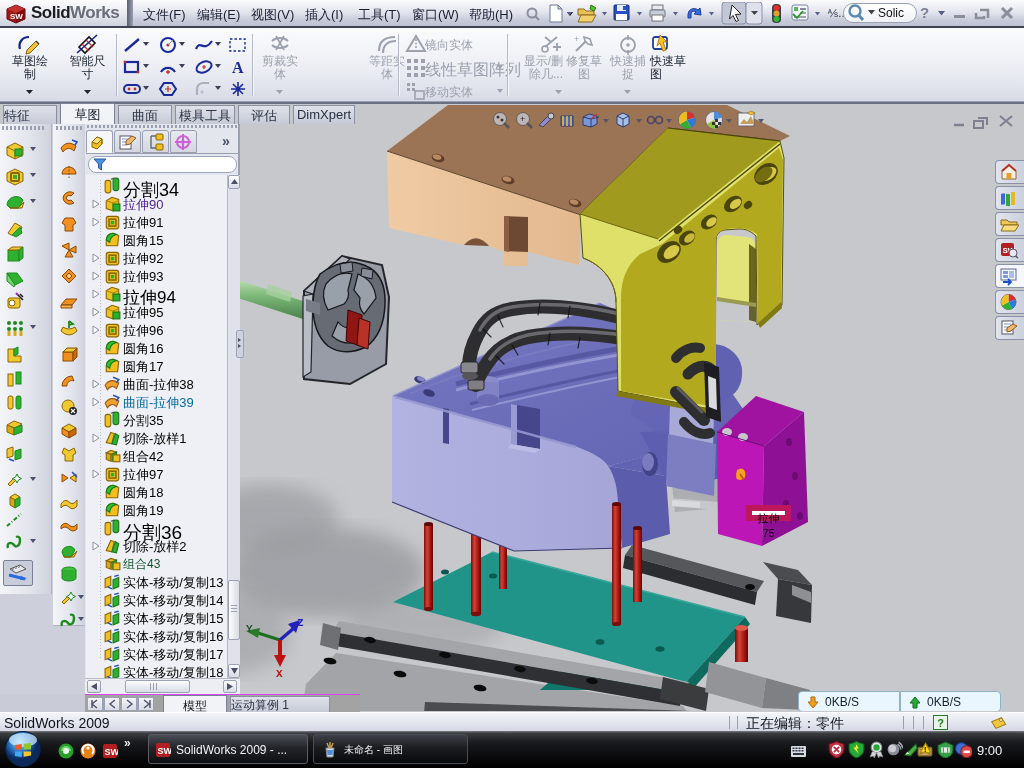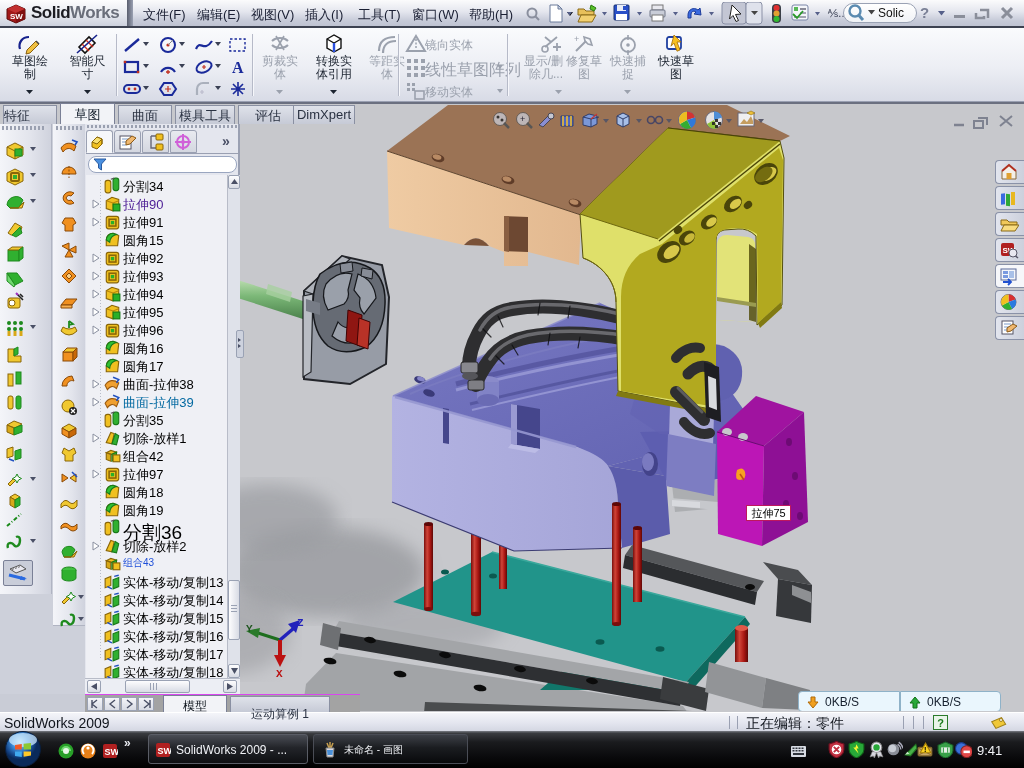--- a/index.html
+++ b/index.html
@@ -194,27 +194,20 @@
     <div class="abs" style="left:228px;top:52px;width:20px;height:18px"><svg width="20" height="18">
         <path d="M10,2 v14 M3,9 h14 M5,4 l10,10 M15,4 l-10,10" stroke="#1a2a9a" stroke-width="1.6"></path>
       </svg></div>
     <div class="abs" style="left:252px;top:6px;width:2px;height:62px;border-left:1px solid #b6bac8;border-right:1px solid #f6f7fb"></div>
     <div class="abs" style="left:256px;top:3px;width:48px;height:68px;text-align:center"><div style="height:22px;margin-top:2px"><svg width="24" height="22" viewBox="0 0 24 22">
           <path d="M4,8 C8,4 16,4 20,8 M4,12 C8,16 16,16 20,12" stroke="#9ba1ad" stroke-width="2" fill="none"></path>
           <path d="M8,3 l8,14 M16,3 l-8,14" stroke="#9ba1ad" stroke-width="1.6"></path>
         </svg></div><div style="font-size:12px;line-height:13px;color:#9ba1ad">剪裁实<br>体</div><svg width="8" height="5" viewBox="0 0 8 5" style="margin-top:1px">
         <path d="M0,0 h7 l-3.5,4z" fill="#9ba1ad"></path>
       </svg></div>
-    <div class="abs" style="left:306px;top:3px;width:56px;height:68px;text-align:center"><div style="height:22px;margin-top:2px"><svg width="24" height="22" viewBox="0 0 24 22">
-          <path d="M5,6 l7,-4 7,4 v9 l-7,4 -7,-4 z" fill="#fff" stroke="#111" stroke-width="1.4"></path>
-          <path d="M5,6 l7,4 7,-4 M12,10 v9" fill="none" stroke="#111" stroke-width="1.2"></path>
-          <path d="M12,10 v9" stroke="#2a50e0" stroke-width="2.4"></path>
-        </svg></div><div style="font-size:12px;line-height:13px;color:#1c2430">转换实<br>体引用</div><svg width="8" height="5" viewBox="0 0 8 5" style="margin-top:1px">
-        <path d="M0,0 h7 l-3.5,4z" fill="#1c2430"></path>
-      </svg></div>
     <div class="abs" style="left:364px;top:3px;width:46px;height:68px;text-align:center">
       <div style="height:22px;margin-top:2px"><svg width="24" height="22" viewBox="0 0 24 22">
           <path d="M4,18 C4,8 10,4 20,4 M8,20 C8,12 13,8 21,8" stroke="#9ba1ad" stroke-width="2.2" fill="none"></path>
         </svg></div>
       <div style="font-size:12px;line-height:13px;color:#9ba1ad">等距实<br>体</div>
     </div>
     <div class="abs" style="left:398px;top:6px;width:2px;height:62px;border-left:1px solid #b6bac8;border-right:1px solid #f6f7fb"></div>
     <div class="abs" style="left:405px;top:6px;width:24px;height:20px"><svg width="22" height="20" viewBox="0 0 22 20">
         <path d="M11,2 L20,17 H2 Z" fill="none" stroke="#9ba1ad" stroke-width="2"></path>
         <path d="M11,5 v10" stroke="#9ba1ad" stroke-width="1.5" stroke-dasharray="2,1.5"></path>
@@ -266,35 +259,35 @@
         </svg></div>
       <div style="font-size:12px;line-height:13px;color:#9ba1ad">修复草<br>图</div>
     </div>
     <div class="abs" style="left:606px;top:3px;width:44px;height:68px;text-align:center"><div style="height:22px;margin-top:2px"><svg width="24" height="22" viewBox="0 0 24 22">
           <circle cx="12" cy="12" r="7" fill="none" stroke="#9ba1ad" stroke-width="1.8"></circle>
           <circle cx="12" cy="12" r="1.8" fill="#9ba1ad"></circle>
           <path d="M12,2 v5 M12,17 v5" stroke="#9ba1ad" stroke-width="1.6"></path>
         </svg></div><div style="font-size:12px;line-height:13px;color:#9ba1ad">快速捕<br>捉</div><svg width="8" height="5" viewBox="0 0 8 5" style="margin-top:1px">
         <path d="M0,0 h7 l-3.5,4z" fill="#9ba1ad"></path>
       </svg></div>
-    <div class="abs" style="left:650px;top:3px;width:52px;height:68px;text-align:center">
+    <div class="abs" style="left:650px;top:3px;width:52px;height:68px;text-align:left">
       <div style="height:22px;margin-top:2px"><svg width="24" height="22" viewBox="0 0 24 22">
           <rect x="3" y="4" width="14" height="12" rx="2" fill="#fff" stroke="#2040a0" stroke-width="1.8"></rect>
           <path d="M10,2 l7,7 -4,0 3,8 -3,1.2 -3,-8 -3,3 z" fill="#f8c020" stroke="#a06a08" stroke-width="0.8"></path>
         </svg></div>
       <div style="font-size:12px;line-height:13px;color:#1c2430">快速草<br>图</div>
     </div>
   </div>
 <div class="abs" style="left:0;top:102px;width:1024px;height:2px;background:#6b7080"></div>
 <div class="abs" style="left:0;top:104px;width:360px;height:20px;z-index:30">
     <div class="abs" style="left:3px;top:1px;width:54px;height:19px;background:linear-gradient(#dfe2ea,#c6cad6);border:1px solid #8a90a2;border-bottom:none;text-align:left;font-size:13px;color:#2a3242;padding-top:1px">特征</div>
     <div class="abs" style="left:60px;top:-1px;width:55px;height:21px;background:#f2f3f7;border:1px solid #7a8096;border-bottom:none;text-align:center;font-size:13px;color:#16202e;padding-top:2px;z-index:5">草图</div>
     <div class="abs" style="left:118px;top:1px;width:54px;height:19px;background:linear-gradient(#dfe2ea,#c6cad6);border:1px solid #8a90a2;border-bottom:none;text-align:center;font-size:13px;color:#2a3242;padding-top:1px">曲面</div>
     <div class="abs" style="left:175px;top:1px;width:60px;height:19px;background:linear-gradient(#dfe2ea,#c6cad6);border:1px solid #8a90a2;border-bottom:none;text-align:center;font-size:13px;color:#2a3242;padding-top:1px">模具工具</div>
-    <div class="abs" style="left:238px;top:1px;width:60px;height:19px;background:linear-gradient(#dfe2ea,#c6cad6);border:1px solid #8a90a2;border-bottom:none;text-align:center;font-size:13px;color:#2a3242;padding-top:1px">评估</div>
+    <div class="abs" style="left:238px;top:1px;width:52px;height:19px;background:linear-gradient(#dfe2ea,#c6cad6);border:1px solid #8a90a2;border-bottom:none;text-align:center;font-size:13px;color:#2a3242;padding-top:1px">评估</div>
     <div class="abs" style="left:293px;top:1px;width:62px;height:19px;background:linear-gradient(#dfe2ea,#c6cad6);border:1px solid #8a90a2;border-bottom:none;text-align:center;font-size:13px;color:#2a3242;padding-top:1px">DimXpert</div>
   </div>
 <div class="abs" style="left:0;top:124px;width:85px;height:600px;background:#cdd0da"></div>
 <div class="abs" style="left:0;top:694px;width:360px;height:18px;background:#c9ccd6"></div>
 <div class="abs" style="left:0;top:124px;width:52px;height:470px;background:linear-gradient(90deg,#f4f5f9,#e2e4ec 60%,#cfd2dd);border-right:1px solid #b0b4c2">
 <div class="abs" style="left:2px;top:2px;width:44px;height:4px;background:repeating-linear-gradient(90deg,#9aa0b0 0 2px,transparent 2px 4px)"></div>
   </div>
 <svg class="abs" style="left:4px;top:140px" width="22" height="20" viewBox="0 0 22 20">
     <path d="M3,7 l8,-4 8,4 v8 l-8,4 -8,-4z" fill="#f0c830" stroke="#8a6608"></path>
     <path d="M3,7 l8,4 8,-4" fill="none" stroke="#8a6608"></path>
@@ -523,21 +516,21 @@
 <div class="abs" style="left:88px;top:156px;width:149px;height:17px;background:#fff;border:1px solid #9aa6c0;border-radius:8px"></div>
 <svg class="abs" style="left:93px;top:158px" width="14" height="13" viewBox="0 0 14 13">
     <path d="M1,1 h12 l-4.5,5 v6 l-3,-2 v-4z" fill="#4a90e0" stroke="#2a5aa0"></path>
   </svg>
 <div class="abs" style="left:86px;top:175px;width:141px;height:503px;background:#eff0f5"></div>
 <svg class="abs" style="left:104px;top:177px" width="17" height="17" viewBox="0 0 15 15">
     <rect x="1" y="3" width="5" height="11" rx="2" fill="#f0c020" stroke="#8a6608"></rect>
     <rect x="8" y="1" width="5" height="11" rx="2" fill="#30b030" stroke="#1a7a1a"></rect>
     <path d="M6,2 l3,-1" stroke="#555"></path>
   </svg>
-<div class="tx" style="left:123px;top:178px;font-size:13px;color:#000">分割34</div>
+<div class="tx" style="left:123px;top:178px;font-size:18px;color:#000">分割34</div>
 <svg class="abs" style="left:92px;top:199px" width="8" height="10" viewBox="0 0 8 10">
     <path d="M1,1 v8 l6,-4z" fill="#fff" stroke="#8a90a0"></path>
   </svg>
 <svg class="abs" style="left:104px;top:195px" width="17" height="17" viewBox="0 0 15 15">
     <path d="M2,5 l5,-3 6,2 v7 l-5,3 -6,-2z" fill="#f0c020" stroke="#8a6608"></path>
     <path d="M2,5 l6,2 5,-2 M8,7 v7" fill="none" stroke="#b8860b"></path>
     <rect x="8" y="8" width="6" height="6" fill="#28b028" stroke="#157a15"></rect>
   </svg>
 <div class="tx" style="left:123px;top:196px;font-size:13px;color:#4c1d95">拉伸90</div>
 <svg class="abs" style="left:92px;top:217px" width="8" height="10" viewBox="0 0 8 10">
@@ -573,21 +566,21 @@
   </svg>
 <div class="tx" style="left:123px;top:268px;font-size:13px;color:#000">拉伸93</div>
 <svg class="abs" style="left:92px;top:289px" width="8" height="10" viewBox="0 0 8 10">
     <path d="M1,1 v8 l6,-4z" fill="#fff" stroke="#8a90a0"></path>
   </svg>
 <svg class="abs" style="left:104px;top:285px" width="17" height="17" viewBox="0 0 15 15">
     <path d="M2,5 l5,-3 6,2 v7 l-5,3 -6,-2z" fill="#f0c020" stroke="#8a6608"></path>
     <path d="M2,5 l6,2 5,-2 M8,7 v7" fill="none" stroke="#b8860b"></path>
     <rect x="8" y="8" width="6" height="6" fill="#28b028" stroke="#157a15"></rect>
   </svg>
-<div class="tx" style="left:123px;top:286px;font-size:13px;color:#000">拉伸94</div>
+<div class="tx" style="left:123px;top:286px;font-size:17px;color:#000">拉伸94</div>
 <svg class="abs" style="left:92px;top:307px" width="8" height="10" viewBox="0 0 8 10">
     <path d="M1,1 v8 l6,-4z" fill="#fff" stroke="#8a90a0"></path>
   </svg>
 <svg class="abs" style="left:104px;top:303px" width="17" height="17" viewBox="0 0 15 15">
     <path d="M2,5 l5,-3 6,2 v7 l-5,3 -6,-2z" fill="#f0c020" stroke="#8a6608"></path>
     <path d="M2,5 l6,2 5,-2 M8,7 v7" fill="none" stroke="#b8860b"></path>
     <rect x="8" y="8" width="6" height="6" fill="#28b028" stroke="#157a15"></rect>
   </svg>
 <div class="tx" style="left:123px;top:304px;font-size:13px;color:#000">拉伸95</div>
 <svg class="abs" style="left:92px;top:325px" width="8" height="10" viewBox="0 0 8 10">
@@ -678,21 +671,21 @@
     <path d="M2,12 l4,-9 3,1 -2,9z" fill="#f0c020" stroke="#8a6608"></path>
     <path d="M7,13 l3,-9 3,2 -2,8z" fill="#30b030" stroke="#1a7a1a"></path>
   </svg>
 <div class="tx" style="left:123px;top:538px;font-size:13px;color:#000">切除-放样2</div>
 <svg class="abs" style="left:104px;top:555px" width="17" height="17" viewBox="0 0 15 15">
     <path d="M2,5 l4,-2 5,1.5 -4,2z" fill="#f0c020" stroke="#8a6608"></path>
     <path d="M2,5 l4,1.5 v6 l-4,-1.5z" fill="#d8a818" stroke="#8a6608"></path>
     <path d="M11,4.5 l-4,2 v6 l4,-2z" fill="#30b030" stroke="#1a7a1a"></path>
     <rect x="8" y="7" width="6" height="6" fill="#f0c020" stroke="#8a6608"></rect>
   </svg>
-<div class="tx" style="left:123px;top:556px;font-size:10px;color:#1d4ed8">组合43</div>
+<div class="tx" style="left:123px;top:556px;font-size:12px;color:#14532d">组合43</div>
 <svg class="abs" style="left:104px;top:573px" width="17" height="17" viewBox="0 0 15 15">
     <path d="M1,5 l5,-2 v8 l-5,2z" fill="#f0c020" stroke="#8a6608"></path>
     <path d="M8,6 l5,-2 v8 l-5,2z" fill="#30b030" stroke="#1a7a1a"></path>
     <path d="M3,12 l4,2 M9,3 l4,-1" stroke="#2050c0" stroke-width="1.2"></path>
   </svg>
 <div class="tx" style="left:123px;top:574px;font-size:13px;color:#000">实体-移动/复制13</div>
 <svg class="abs" style="left:104px;top:591px" width="17" height="17" viewBox="0 0 15 15">
     <path d="M1,5 l5,-2 v8 l-5,2z" fill="#f0c020" stroke="#8a6608"></path>
     <path d="M8,6 l5,-2 v8 l-5,2z" fill="#30b030" stroke="#1a7a1a"></path>
     <path d="M3,12 l4,2 M9,3 l4,-1" stroke="#2050c0" stroke-width="1.2"></path>
@@ -766,21 +759,21 @@
     <svg class="abs" style="left:20px;top:2px" width="14" height="14" viewBox="0 0 14 14">
       <path d="M10,3 L5,7 L10,11" fill="none" stroke="#4a5066" stroke-width="1.4"></path>
     </svg>
     <svg class="abs" style="left:37px;top:2px" width="14" height="14" viewBox="0 0 14 14">
       <path d="M5,3 L10,7 L5,11" fill="none" stroke="#4a5066" stroke-width="1.4"></path>
     </svg>
     <svg class="abs" style="left:54px;top:2px" width="14" height="14" viewBox="0 0 14 14">
       <path d="M5,3 L10,7 L5,11 M11,3 v8" fill="none" stroke="#4a5066" stroke-width="1.4"></path>
     </svg>
     <div class="abs" style="left:78px;top:0px;width:64px;height:17px;background:#f2f3f7;border:1px solid #7a8096;border-bottom:none;text-align:center;font-size:12px;color:#10161e;padding-top:2px">模型</div>
-    <div class="abs" style="left:145px;top:1px;width:100px;height:16px;background:linear-gradient(#dfe2ea,#c6cad6);border:1px solid #8a90a2;border-bottom:none;text-align:center;font-size:12px;color:#2a3242;padding-top:9px">运动算例 1</div>
+    <div class="abs" style="left:145px;top:1px;width:100px;height:16px;background:linear-gradient(#dfe2ea,#c6cad6);border:1px solid #8a90a2;border-bottom:none;font-size:12px;color:#2a3242;padding-top:0">运动算例 1</div>
   </div>
 <div class="abs" style="left:0;top:712px;width:1024px;height:19px;background:linear-gradient(#f4f5f9,#e2e4ee 60%,#d4d7e2);border-top:1px solid #fff">
  <div class="tx" style="left:4px;top:2px;font-size:14px;color:#10141c">SolidWorks 2009</div>
  <div class="abs" style="left:729px;top:3px;width:1px;height:13px;background:#9aa0b2"></div>
  <div class="abs" style="left:737px;top:3px;width:1px;height:13px;background:#9aa0b2"></div>
  <div class="tx" style="left:746px;top:2px;font-size:14px;color:#10141c">正在编辑：零件</div>
  <div class="abs" style="left:903px;top:3px;width:1px;height:13px;background:#9aa0b2"></div>
  <div class="abs" style="left:913px;top:3px;width:1px;height:13px;background:#9aa0b2"></div>
  <div class="abs" style="left:923px;top:3px;width:1px;height:13px;background:#9aa0b2"></div>
  <div class="abs" style="left:933px;top:2px;width:15px;height:15px;background:#e8f4e8;border:1px solid #2a7a2a;text-align:center;font-size:11px;font-weight:bold;color:#1a7a1a;line-height:15px">?</div>
@@ -884,21 +877,21 @@
     <svg class="abs" style="left:937px;top:10px" width="17" height="17" viewBox="0 0 16 16">
       <path d="M8,1 L15,4 V9 C15,13 11,15.5 8,16 C5,15.5 1,13 1,9 V4z" fill="#38a048" stroke="#186028"></path>
       <rect x="4" y="6" width="8" height="5" fill="#e8f0e8"></rect>
       <path d="M6,6 v5 M10,6 v5" stroke="#38a048"></path>
     </svg>
     <svg class="abs" style="left:955px;top:10px" width="17" height="17" viewBox="0 0 16 16">
       <circle cx="6" cy="7" r="5.5" fill="#3a70d8" stroke="#1a3a88"></circle>
       <circle cx="11" cy="10" r="5.5" fill="#e04848" stroke="#882020"></circle>
       <rect x="8" y="9" width="6" height="2.4" fill="#fff"></rect>
     </svg>
-    <div class="tx" style="left:977px;top:12px;font-size:13px;color:#f2f4f8">9:41</div>
+    <div class="tx" style="left:977px;top:12px;font-size:13px;color:#f2f4f8">9:00</div>
   </div>
 <div class="abs" style="left:240px;top:102px;width:784px;height:609px;background:#c7c8cc;border-top:2px solid #6b7080;overflow:hidden">
 <svg width="784" height="609" viewBox="0 0 784 609">
 <defs>
  <filter id="blur10">
           <feGaussianBlur stdDeviation="9"></feGaussianBlur>
         </filter>
  <filter id="blur5">
           <feGaussianBlur stdDeviation="5"></feGaussianBlur>
         </filter>
@@ -1148,21 +1141,21 @@
 <line x1="40" y1="536" x2="18" y2="529" stroke="#1e6e1e" stroke-width="3"></line>
 <polygon points="20,524 6,527 18,534" fill="#2a7a2a"></polygon>
 <line x1="40" y1="536" x2="54" y2="524" stroke="#2222bb" stroke-width="3.5"></line>
 <polygon points="48,520 60,516 56,529" fill="#2222bb"></polygon>
 <line x1="40" y1="536" x2="40" y2="552" stroke="#bb1111" stroke-width="4"></line>
 <polygon points="34,551 46,551 40,563" fill="#bb1111"></polygon>
 <text x="6" y="528" font-size="11" font-weight="bold" fill="#1e551e" font-family="Liberation Mono">Y</text>
 <text x="57" y="522" font-size="11" font-weight="bold" fill="#2222bb" font-family="Liberation Mono">Z</text>
 <text x="36" y="573" font-size="11" font-weight="bold" fill="#bb1111" font-family="Liberation Mono">X</text>
 </g>
-</svg><div class="abs" style="left:506px;top:401px;width:45px;height:16px;background:#fff;border:1px solid #be185d;font-size:11px;color:#000;text-align:center;line-height:15px">拉伸75</div><svg class="abs" style="left:250px;top:5px" width="300" height="24" viewBox="0 0 300 24">
+</svg><div class="abs" style="left:506px;top:401px;width:45px;height:16px;background:#fff;border:6px solid #be185d;font-size:11px;color:#000;text-align:center;line-height:15px">拉伸75</div><svg class="abs" style="left:250px;top:5px" width="300" height="24" viewBox="0 0 300 24">
 <g opacity="0.95">
  <g transform="translate(2,2)">
           <circle cx="8" cy="8" r="6.5" fill="#c8ccd8" stroke="#555" opacity="0.8"></circle>
           <circle cx="6" cy="6" r="1.5" fill="#333"></circle>
           <circle cx="10" cy="9" r="1.5" fill="#333"></circle>
           <line x1="12" y1="12" x2="17" y2="17" stroke="#555" stroke-width="2.5"></line>
         </g>
  <g transform="translate(25,2)">
           <circle cx="8" cy="8" r="6.5" fill="#c8ccd8" stroke="#555" opacity="0.8"></circle>
           <text x="5" y="11" font-size="9" fill="#223">+</text>

